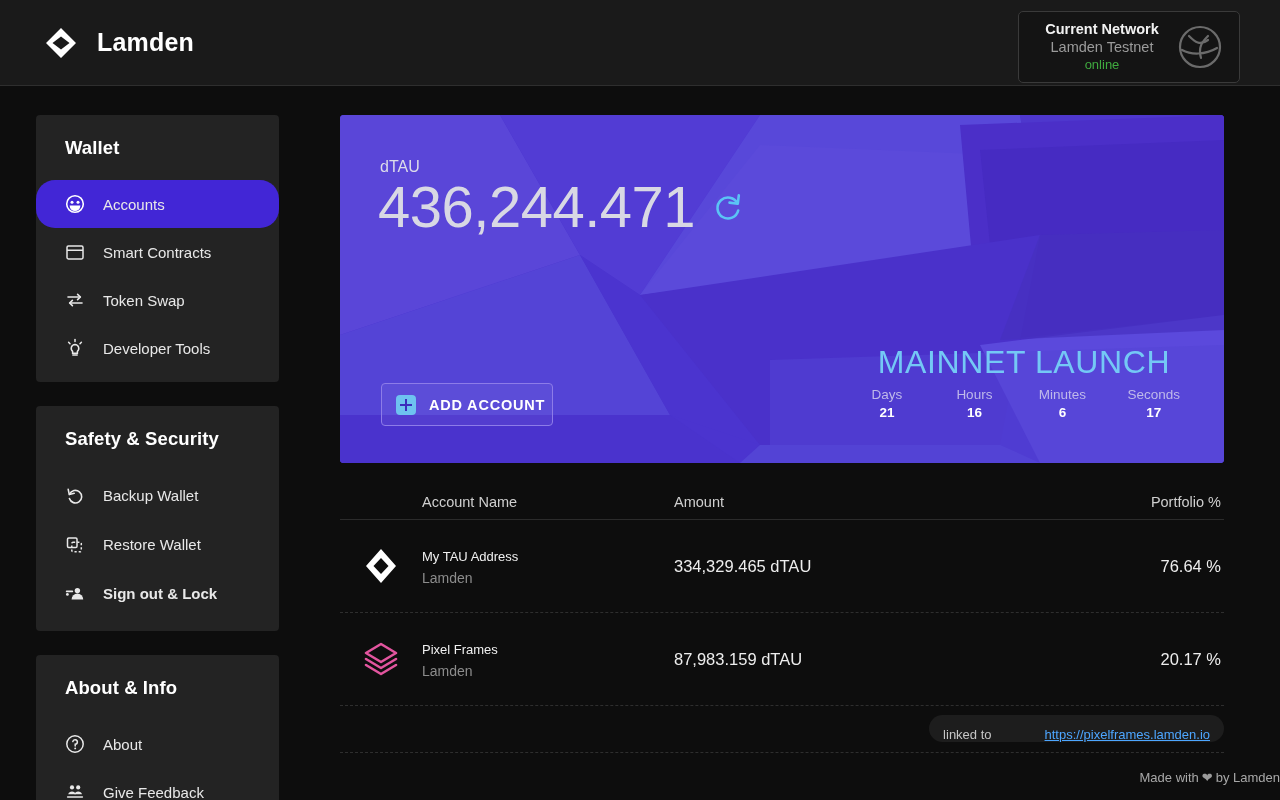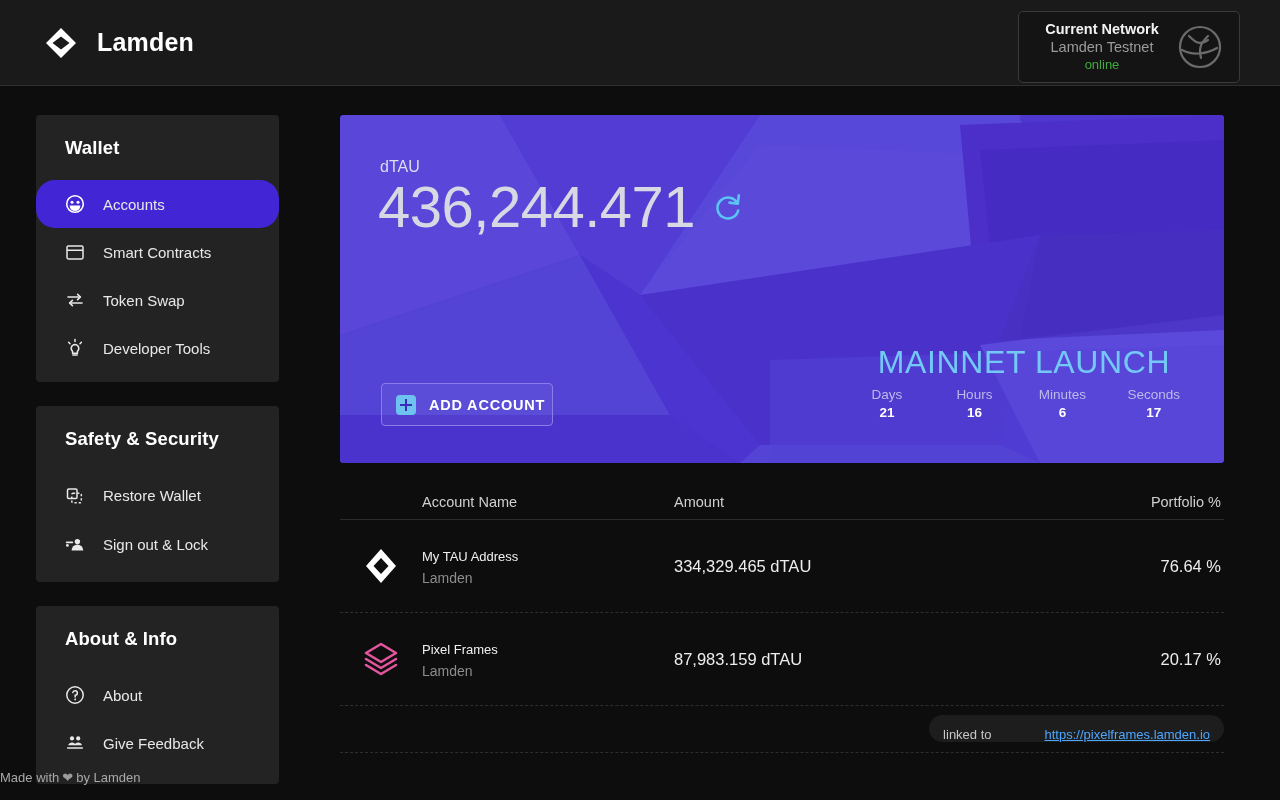--- a/index.html
+++ b/index.html
@@ -50,21 +50,21 @@
     display: flex; align-items: center;
     height: 48px; padding-left: 29px;
     color: #e8e8e8; font-size: 15px; cursor: pointer; border-radius: 19px;
   }
   .side-item.active { background: #4226d6; }
   .side-item .ico { width: 20px; height: 20px; flex: 0 0 20px; display: block; }
   .side-item .lbl { margin-left: 18px; white-space: nowrap; }
   .group-wallet .side-item:last-child { margin-bottom: 10px; }
   .group-safety .side-item { height: 49px; }
   .group-safety .side-item:first-of-type { margin-top: 1px; }
-  .group-safety .side-item:last-child { margin-bottom: 13px; }
+  .group-safety .side-item:last-child { margin-bottom: 13px; font-weight: bold; }
   .group-about .side-item:last-child { margin-bottom: 17px; }
 
   
   .main { position: absolute; left: 340px; top: 115px; width: 884px; }
 
   
   .balance-card {
     position: relative; width: 884px; height: 348px;
     border-radius: 4px; overflow: hidden;
     background: #4b34cf;
@@ -137,21 +137,21 @@
     border-bottom: 1px dashed #2e2e2e; }
   .linked-pill {
     background: #1d1d1d; border-radius: 16px;
     height: 27px; display: flex; align-items: flex-end; padding: 0 14px; gap: 44px;
   }
   .linked-label { color: #c6c6c6; font-size: 13px; }
   .linked-url { color: #4da6ff; font-size: 13px; margin-left: 9px; text-decoration: underline; cursor: pointer; }
 
   .footer {
     position: absolute; left: 0; top: 770px; width: 1280px;
-    text-align: left; color: #a8a8a8; font-size: 13px;
+    text-align: right; color: #a8a8a8; font-size: 13px;
   }
   .footer .heart { color: #9b9b9b; font-size: 13px; margin: 0 3px; }
 </style>
 </head>
 <body>
 
 <div id="app">
 
   <div class="topbar">
     <div class="brand">
@@ -217,20 +217,27 @@
           <line x1="3.6" y1="4.3" x2="5" y2="5.7" stroke="#e8e8e8" stroke-width="1.5" stroke-linecap="round"></line>
           <line x1="16.4" y1="4.3" x2="15" y2="5.7" stroke="#e8e8e8" stroke-width="1.5" stroke-linecap="round"></line>
         </svg>
         <span class="lbl">Developer Tools</span>
       </div>
     </div>
 
     <div class="side-group group-safety">
       <div class="side-group-title">Safety &amp; Security</div>
 
+      <div class="side-item">
+        <svg class="ico" viewBox="0 0 20 20">
+          <path d="M4.6 8.2 A6.3 6.3 0 1 1 4.4 12.6" fill="none" stroke="#e8e8e8" stroke-width="1.6" stroke-linecap="round"></path>
+          <path d="M3.2 3.4 L4.3 8.6 L9.2 7.3" fill="none" stroke="#e8e8e8" stroke-width="1.6" stroke-linecap="round" stroke-linejoin="round"></path>
+        </svg>
+        <span class="lbl">Backup Wallet</span>
+      </div>
 
       <div class="side-item">
         <svg class="ico" viewBox="0 0 20 20">
           <rect x="2.5" y="3" width="9.5" height="9.5" rx="1.2" fill="none" stroke="#e8e8e8" stroke-width="1.5"></rect>
           <rect x="6.8" y="7.3" width="9.5" height="9.5" rx="1.2" fill="none" stroke="#e8e8e8" stroke-width="1.5" stroke-dasharray="2.2 2"></rect>
         </svg>
         <span class="lbl">Restore Wallet</span>
       </div>
 
       <div class="side-item">

